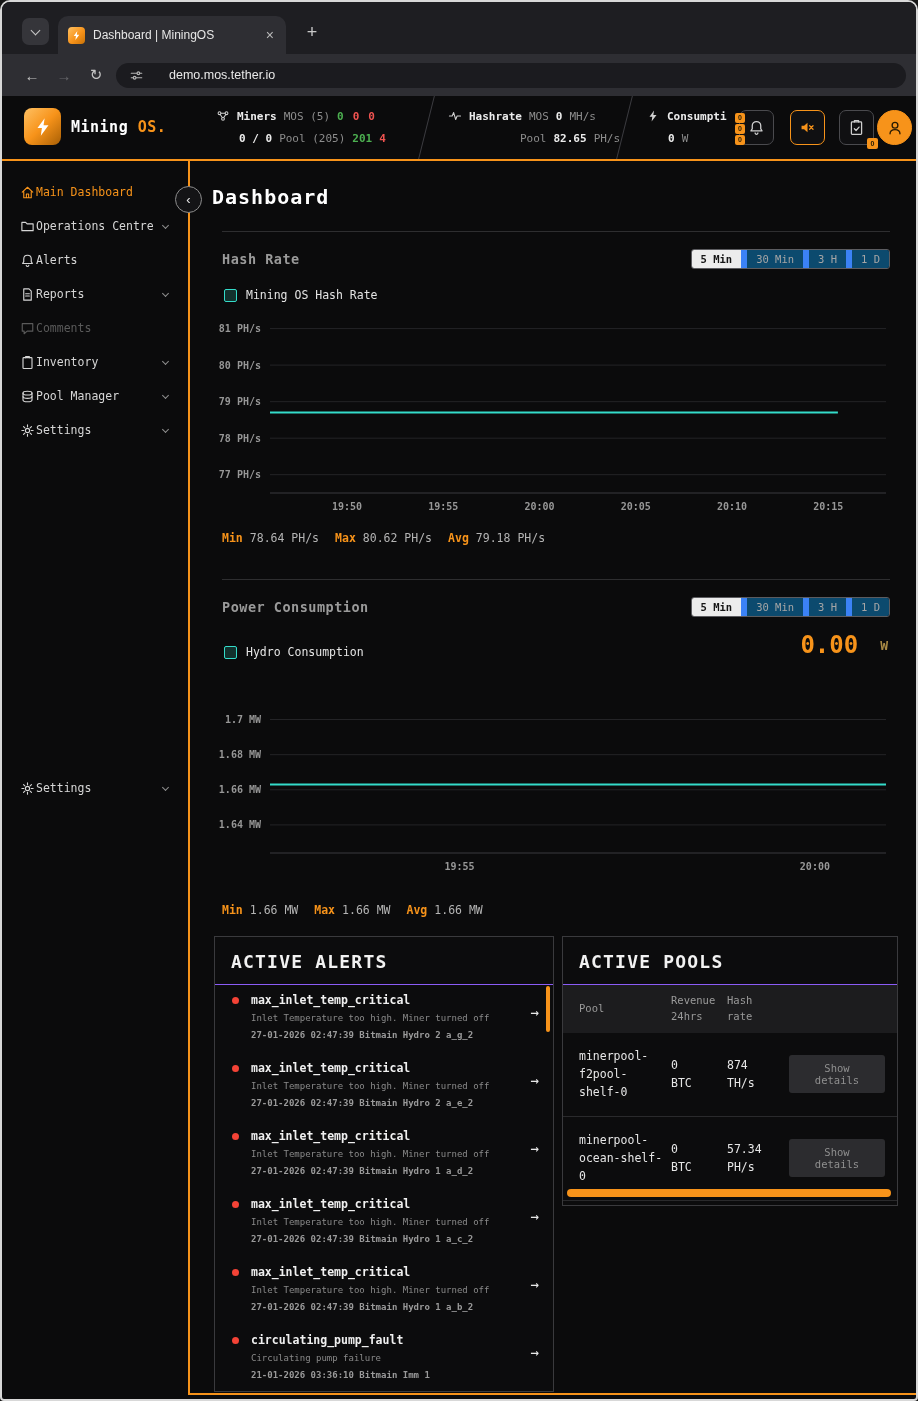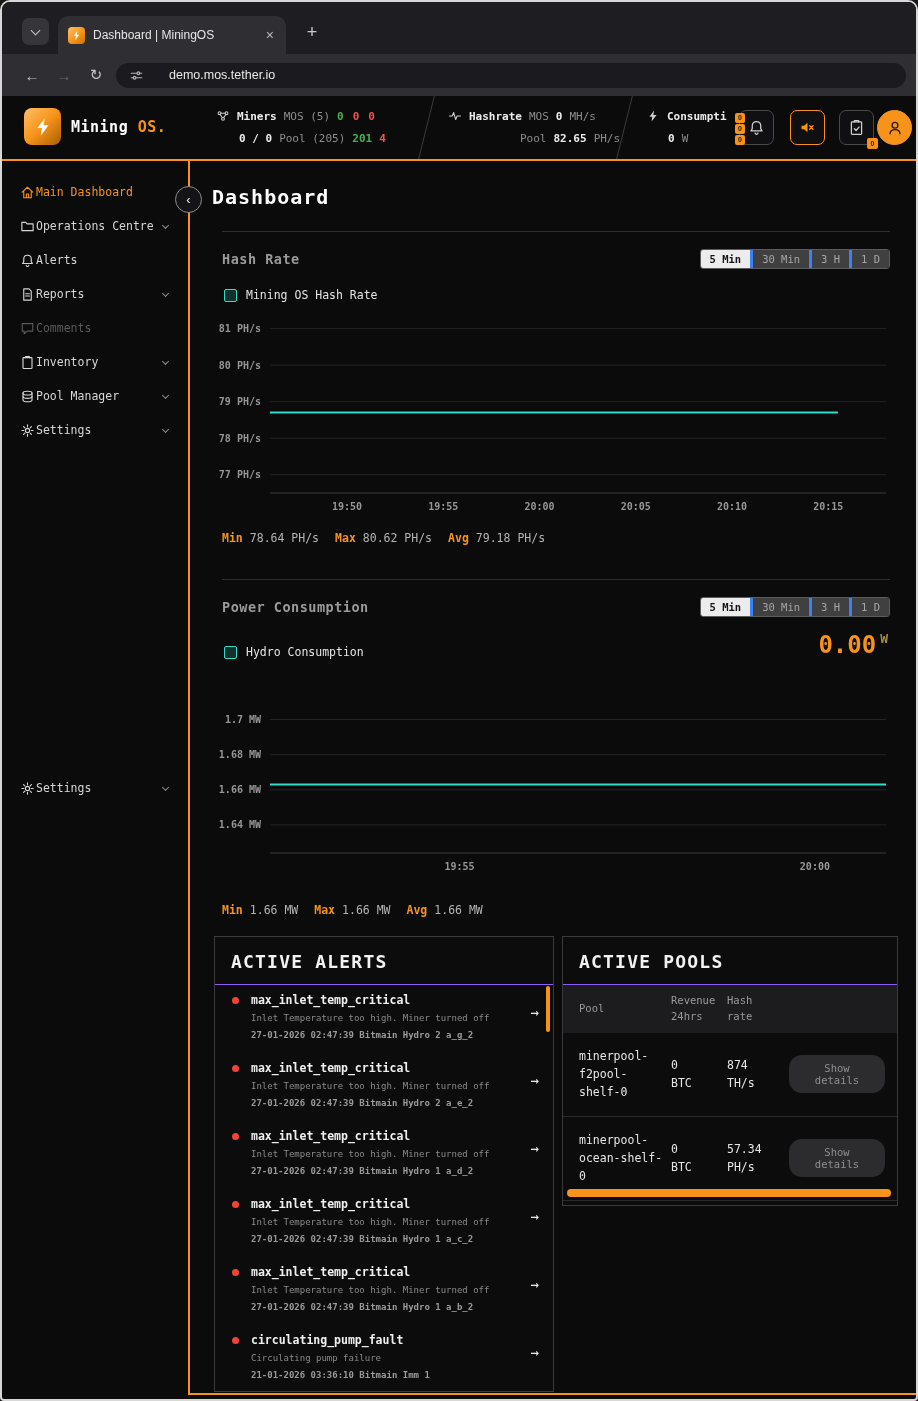--- a/index.html
+++ b/index.html
@@ -66,52 +66,52 @@
   
   .main{position:absolute;left:186px;top:157px;width:732px;height:1236px;border-left:2px solid #f7931a;
         border-bottom:2px solid #f7931a}
   .collapse-btn{position:absolute;left:-15px;top:27px;width:27px;height:27px;border-radius:50%;background:#141416;
         border:1.5px solid #8d8d8d;color:#e8e8e8;display:flex;align-items:center;justify-content:center;font-size:13px;
         cursor:pointer;z-index:5}
   .page-title{position:absolute;left:22px;top:26px;font-size:20px;font-weight:bold;color:#fff;letter-spacing:1px}
   .hr{position:absolute;left:32px;right:30px;height:1px;background:#2e2e30}
   .sect-title{position:absolute;left:32px;font-size:13.5px;font-weight:bold;color:#9a9a9a;letter-spacing:.5px}
   .seg-group{position:absolute;right:30px;display:flex;border:1px solid #5c5c60;border-radius:3px;overflow:hidden}
-  .seg{background:#404040;border:none;border-left:3px solid #3b82f6;color:#a5a5a5;font-size:10.5px;padding:3px 9px;
+  .seg{background:#0c4a6e;border:none;border-left:6px solid #3b82f6;color:#a5a5a5;font-size:10.5px;padding:3px 9px;
        font-family:inherit;cursor:pointer;white-space:nowrap}
   .seg:first-child{border-left:none}
   .seg.on{background:#ececec;color:#151515;font-weight:bold}
   .legend{position:absolute;left:34px;display:flex;align-items:center;gap:9px;font-size:11.5px;color:#e4e4e4}
   .cbox{width:13px;height:13px;border:1px solid #34dcca;background:rgba(52,220,202,.18);border-radius:2px;cursor:pointer}
   .chart{position:absolute;left:22px}
   .summary{position:absolute;left:32px;display:flex;gap:16px;font-size:11.5px;white-space:nowrap}
   .sk{color:#f7931a;font-weight:bold;margin-right:7px}
   .sv{color:#b4b4b4}
-  .big-val{position:absolute;right:32px;display:flex;align-items:flex-start;gap:4px}
+  .big-val{position:absolute;right:32px;display:flex;align-items:center;gap:22px}
   .big-num{font-size:24px;font-weight:bold;color:#f7931a}
   .big-unit{font-size:13px;color:#a98a45;font-weight:bold}
   
   .panel{position:absolute;background:#0c0c0d;border:1px solid #3a3a3d;overflow:hidden}
   .panel-title{padding:14px 16px 12px;font-size:18px;font-weight:bold;color:#f2f2f2;letter-spacing:1.2px;
                border-bottom:1px solid #8b5cf6}
   .alerts-list{position:absolute;left:0;right:0;top:45px;bottom:1px;overflow:hidden}
   .alert-item{position:relative;padding:11px 34px 10px 36px;cursor:pointer}
   .dot{position:absolute;left:17px;top:15px;width:7px;height:7px;border-radius:50%;background:#f44336}
   .a-title{font-size:11.5px;font-weight:bold;color:#f0f0f0}
   .a-desc{font-size:9px;color:#8a8a8a;margin-top:5px;line-height:1.55}
   .a-time{font-size:9px;font-weight:bold;color:#9a9a9a;margin-top:4px}
   .a-arrow{position:absolute;right:14px;top:22px;color:#e8e8e8;font-size:14px}
   .vscroll{position:absolute;right:3px;top:49px;width:4px;height:46px;border-radius:2px;background:#f7931a;cursor:grab}
   .pool-head{display:grid;grid-template-columns:92px 56px 62px 1fr;padding:8px 12px 8px 16px;background:#1c1c1e;
              align-items:center;min-height:44px;font-size:10.5px;color:#9a9a9a;line-height:1.5}
   .pool-row{display:grid;grid-template-columns:92px 56px 62px 1fr;padding:14px 12px 14px 16px;
             border-bottom:1px solid #2a2a2c;font-size:11.5px;color:#e6e6e6;line-height:1.6;align-items:center;min-height:80px}
   .pr-name{overflow-wrap:anywhere;padding-right:8px}
   .pr-action{text-align:right}
-  .details-btn{background:#2c2c2f;border:none;color:#8f8f8f;font-size:10.5px;padding:7px 16px;border-radius:13px;
+  .details-btn{background:#2c2c2f;border:none;color:#8f8f8f;font-size:10.5px;padding:7px 16px;border-radius:3px;
                font-family:inherit;cursor:pointer}
   .hscroll{position:absolute;left:4px;right:6px;bottom:8px;height:8px;border-radius:4px;background:#f7931a;cursor:grab}
   .defs{position:absolute;width:0;height:0;overflow:hidden}
 </style>
 </head>
 <body>
 
 <svg class="defs" aria-hidden="true">
   <defs>
     <symbol id="i-home" viewBox="0 0 20 20">

